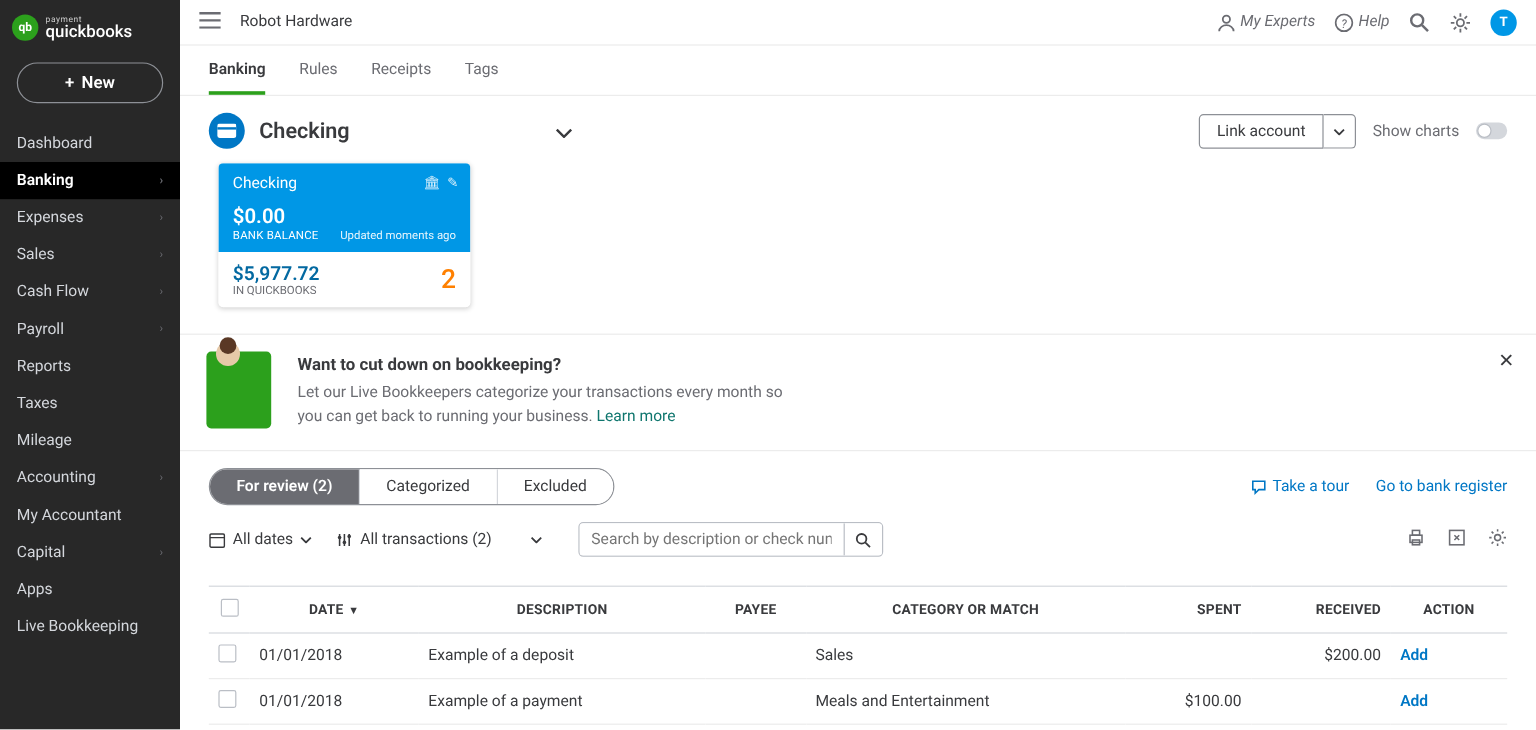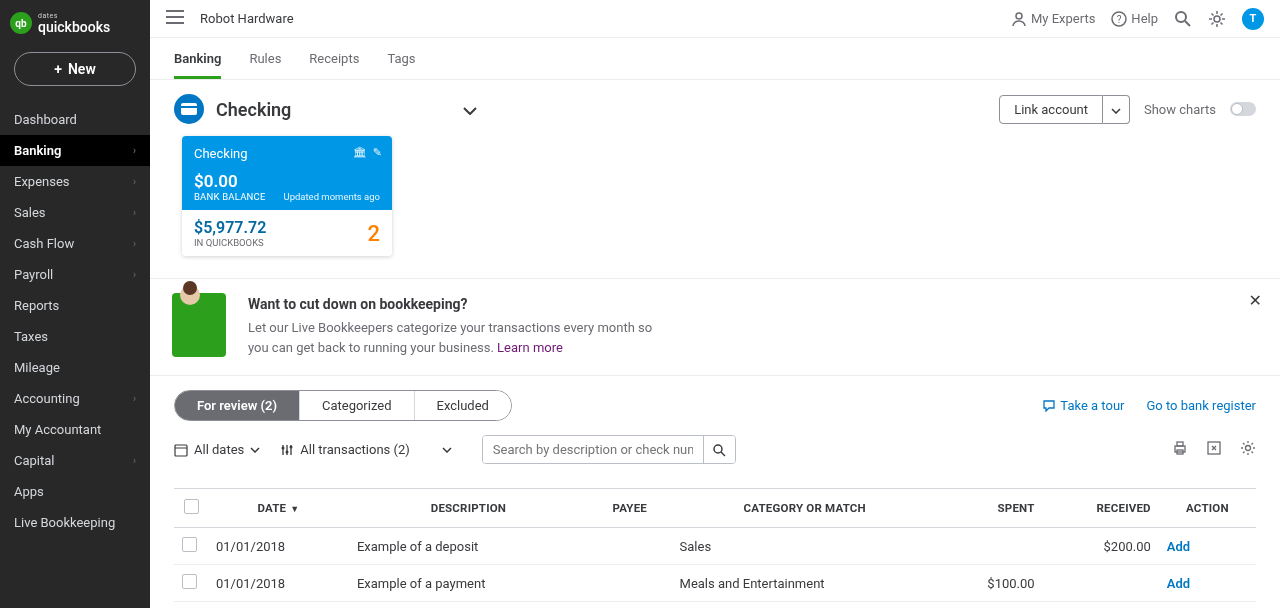--- a/index.html
+++ b/index.html
@@ -17,21 +17,21 @@
 .nav-item { padding: 8px 14px; font-size: 13px; color: #d4d7dc; cursor: pointer; display: flex; align-items: center; justify-content: space-between; }
 .nav-item.active { background: #000; color: #fff; font-weight: 600; }
 .nav-caret { color: #6b6c72; font-size: 10px; }
 
 
 .main { flex: 1; display: flex; flex-direction: column; min-width: 0; }
 .topbar { height: 38px; border-bottom: 1px solid #ececec; display: flex; align-items: center; padding: 0 16px; gap: 16px; flex-shrink: 0; }
 .hamburger { color: #6b6c72; cursor: pointer; }
 .company { font-size: 13px; color: #393a3d; }
 .topbar-spacer { flex: 1; }
-.top-icon { color: #6b6c72; cursor: pointer; display: flex; align-items: center; gap: 4px; font-size: 13px; }
+.top-icon { color: #6b6c72; cursor: pointer; display: flex; align-items: center; gap: 4px; font-size: 13px; font-style: italic; }
 .avatar-circle { width: 22px; height: 22px; border-radius: 50%; background: #0097e6; display: flex; align-items: center; justify-content: center; color: #fff; font-size: 11px; font-weight: bold; }
 
 .subtabs { height: 42px; border-bottom: 1px solid #ececec; display: flex; align-items: flex-end; padding: 0 24px; gap: 28px; flex-shrink: 0; }
 .subtab { padding-bottom: 10px; font-size: 13px; color: #6b6c72; cursor: pointer; border-bottom: 3px solid transparent; }
 .subtab.active { color: #393a3d; font-weight: 600; border-bottom-color: #2ca01c; }
 
 .content { flex: 1; overflow-y: auto; padding: 14px 24px 0; position: relative; }
 .acct-header { display: flex; align-items: center; justify-content: space-between; margin-bottom: 12px; }
 .acct-left { display: flex; align-items: center; gap: 12px; }
 .acct-icon { width: 30px; height: 30px; border-radius: 50%; background: #0077c5; display: flex; align-items: center; justify-content: center; color: #fff; }
@@ -54,21 +54,21 @@
 .card-qb { font-size: 16px; font-weight: 600; color: #0369a1; }
 .card-qb-lab { font-size: 9.5px; color: #6b6c72; }
 .card-num { font-size: 22px; color: #ff8000; font-weight: 500; }
 
 .promo { background: #fff; border-top: 1px solid #ececec; border-bottom: 1px solid #ececec; padding: 14px 0 18px; margin: 0 -24px; display: flex; align-items: flex-end; gap: 22px; position: relative; padding-left: 22px; padding-right: 24px; }
 .promo-fig { width: 54px; height: 64px; background: #2ca01c; border-radius: 4px; position: relative; flex-shrink: 0; }
 .promo-fig::before { content: ""; position: absolute; width: 20px; height: 20px; border-radius: 50%; background: #e6c9a8; top: -8px; left: 8px; }
 .promo-fig::after { content: ""; position: absolute; width: 14px; height: 14px; border-radius: 50%; background: #5a3825; top: -12px; left: 11px; }
 .promo-text h3 { font-size: 14px; font-weight: 700; margin-bottom: 6px; }
 .promo-text p { font-size: 13px; color: #6b6c72; line-height: 1.5; max-width: 420px; }
-.promo-text a { color: #701a75; text-decoration: none; }
+.promo-text a { color: #0f766e; text-decoration: none; }
 .promo-close { position: absolute; top: 12px; right: 18px; cursor: pointer; color: #393a3d; font-size: 16px; }
 
 .tablebar { display: flex; align-items: center; justify-content: space-between; margin-top: 14px; }
 .seg { display: flex; border: 1px solid #8d9096; border-radius: 24px; overflow: hidden; }
 .seg-item { padding: 7px 22px; font-size: 13px; color: #393a3d; cursor: pointer; background: #fff; border-right: 1px solid #d4d7dc; }
 .seg-item:last-child { border-right: none; }
 .seg-item.active { background: #6b6c72; color: #fff; font-weight: 600; }
 .tablelinks { display: flex; gap: 22px; align-items: center; font-size: 13px; }
 .tablelinks a { color: #0077c5; text-decoration: none; cursor: pointer; display: flex; align-items: center; gap: 4px; }
 
@@ -88,21 +88,21 @@
 .addlink { color: #0077c5; font-weight: 600; cursor: pointer; }
 .sort-arrow { font-size: 9px; margin-left: 4px; }
 </style>
 </head>
 <body>
 
 <aside class="sidebar">
   <div class="logo-row">
     <span class="qb-circle">qb</span>
     <span>
-      <div class="qb-intuit">dates</div>
+      <div class="qb-intuit">payment</div>
       <div class="qb-text">quickbooks</div>
     </span>
   </div>
   <div class="new-btn">
     <span>+</span>
     <span>New</span>
   </div>
   <nav class="nav" id="nav">
       <div class="nav-item">
         <span>Dashboard</span>

